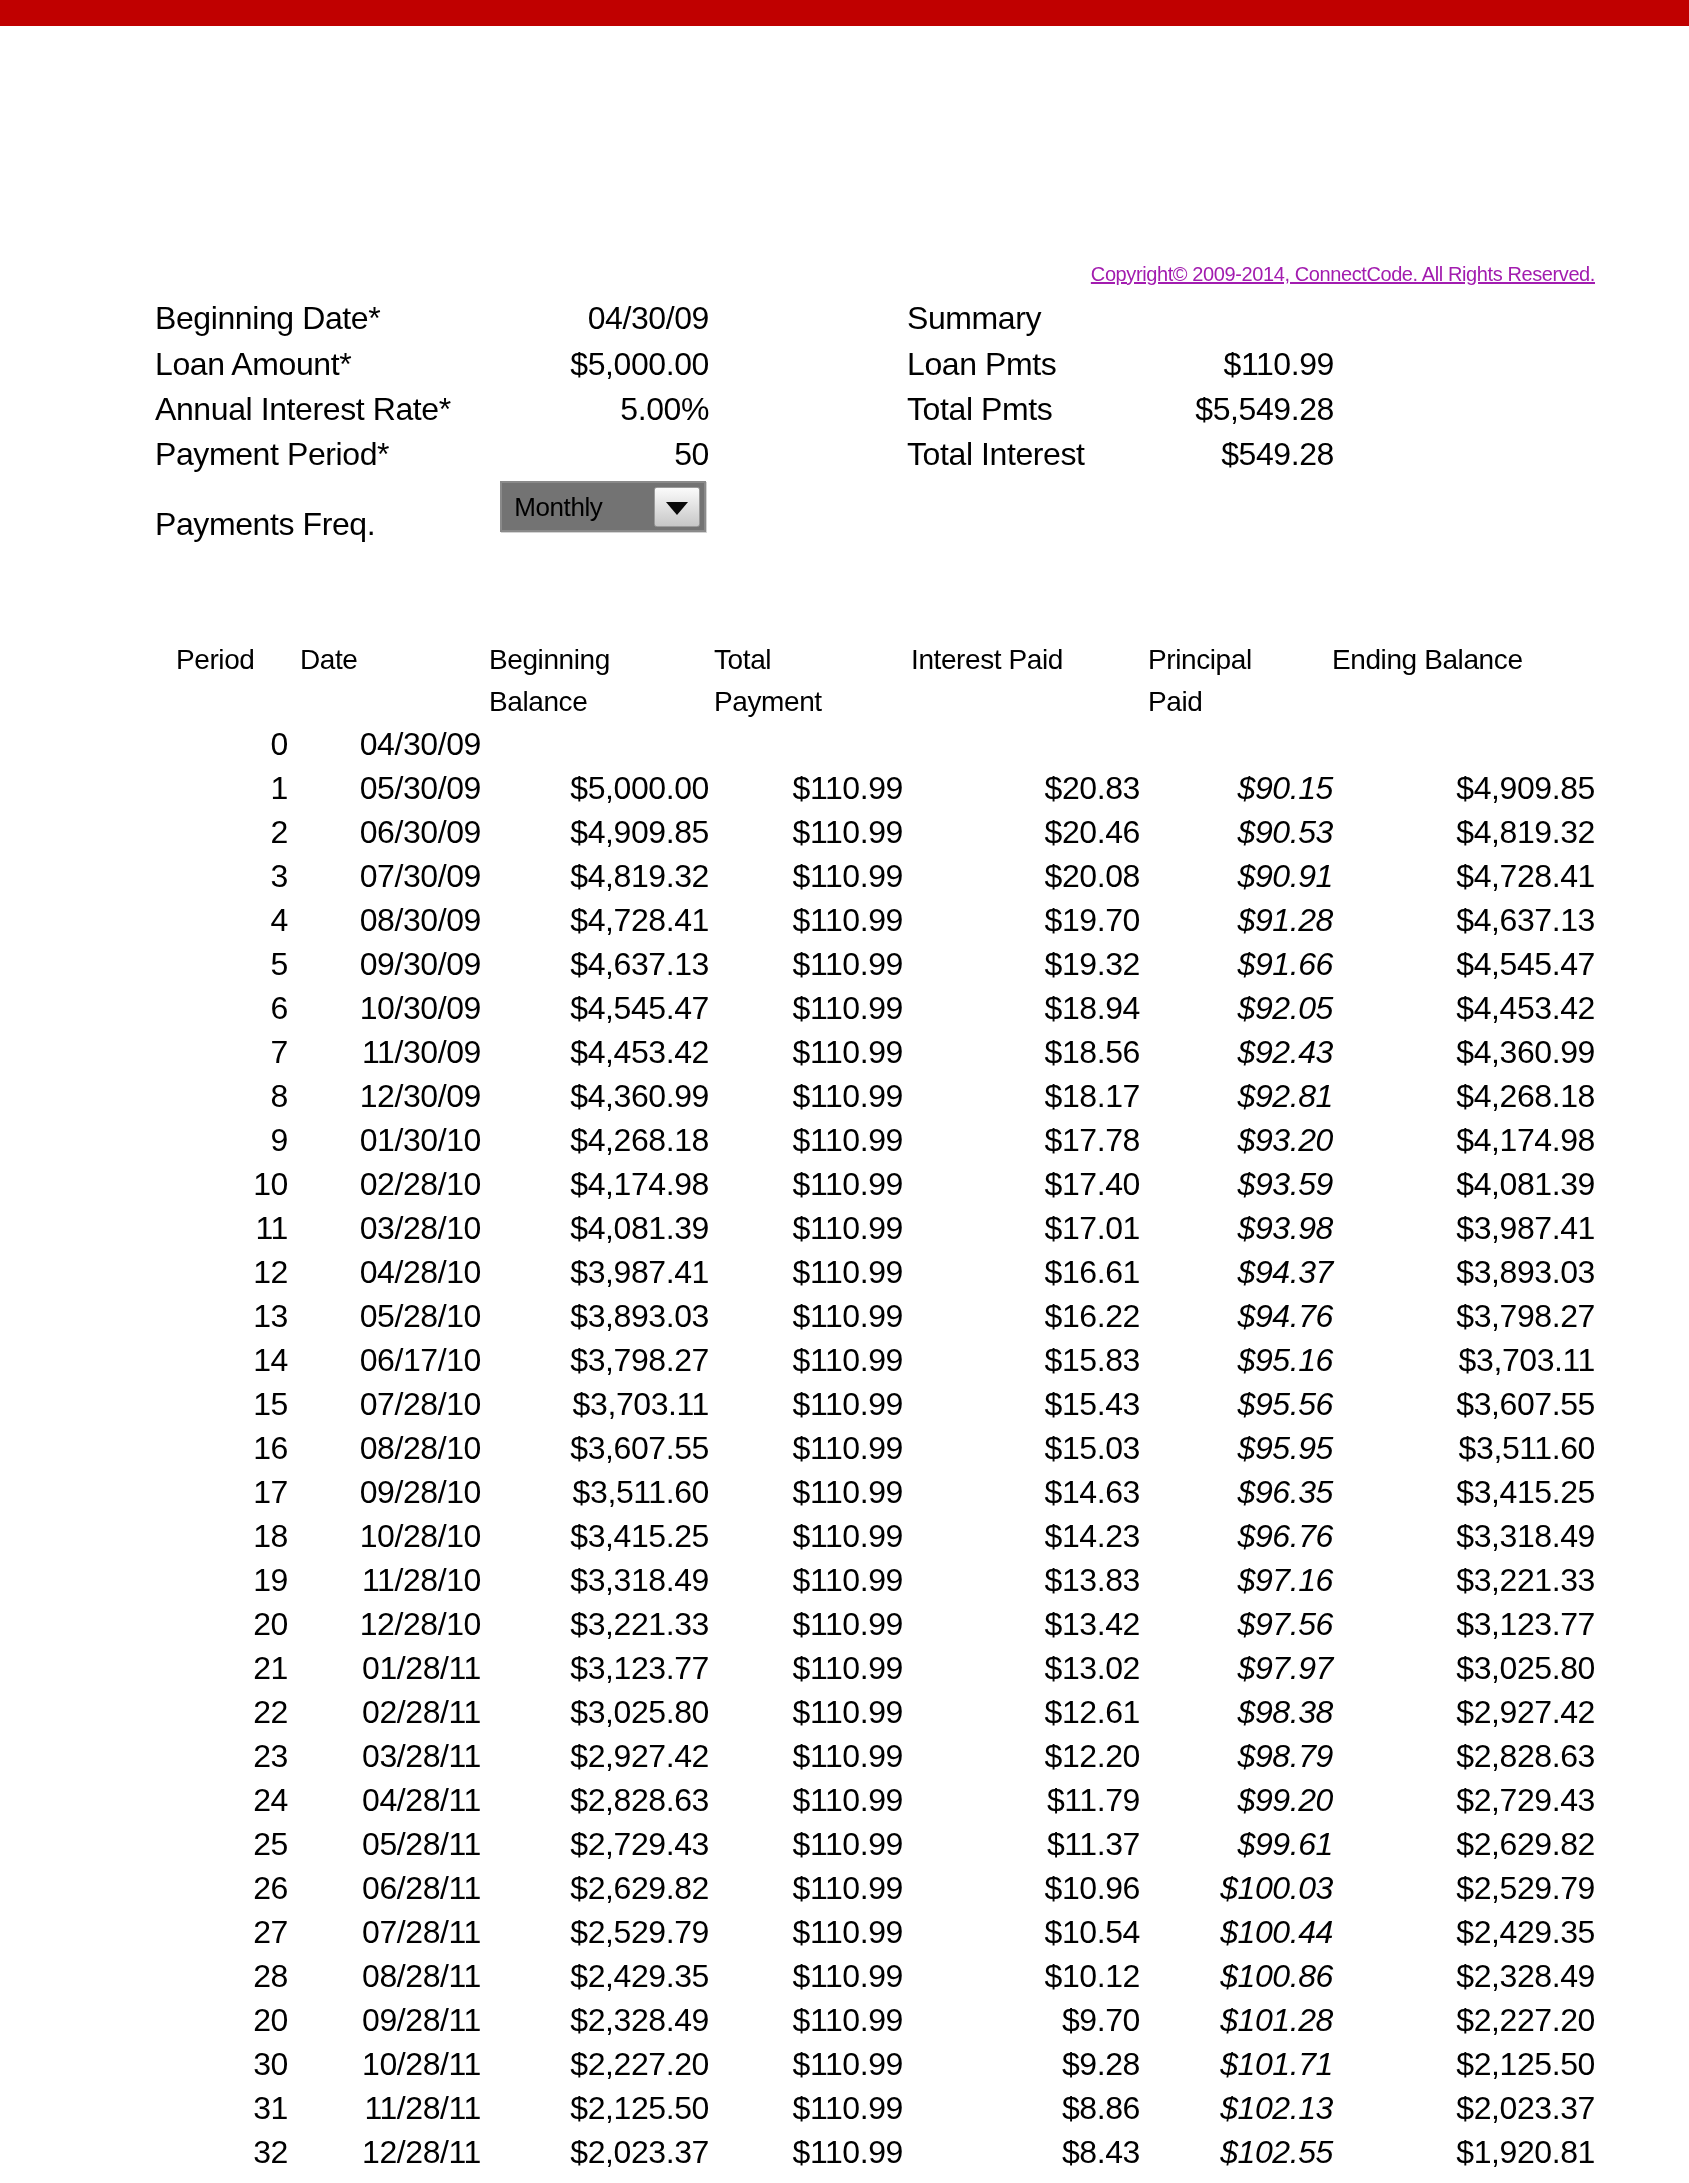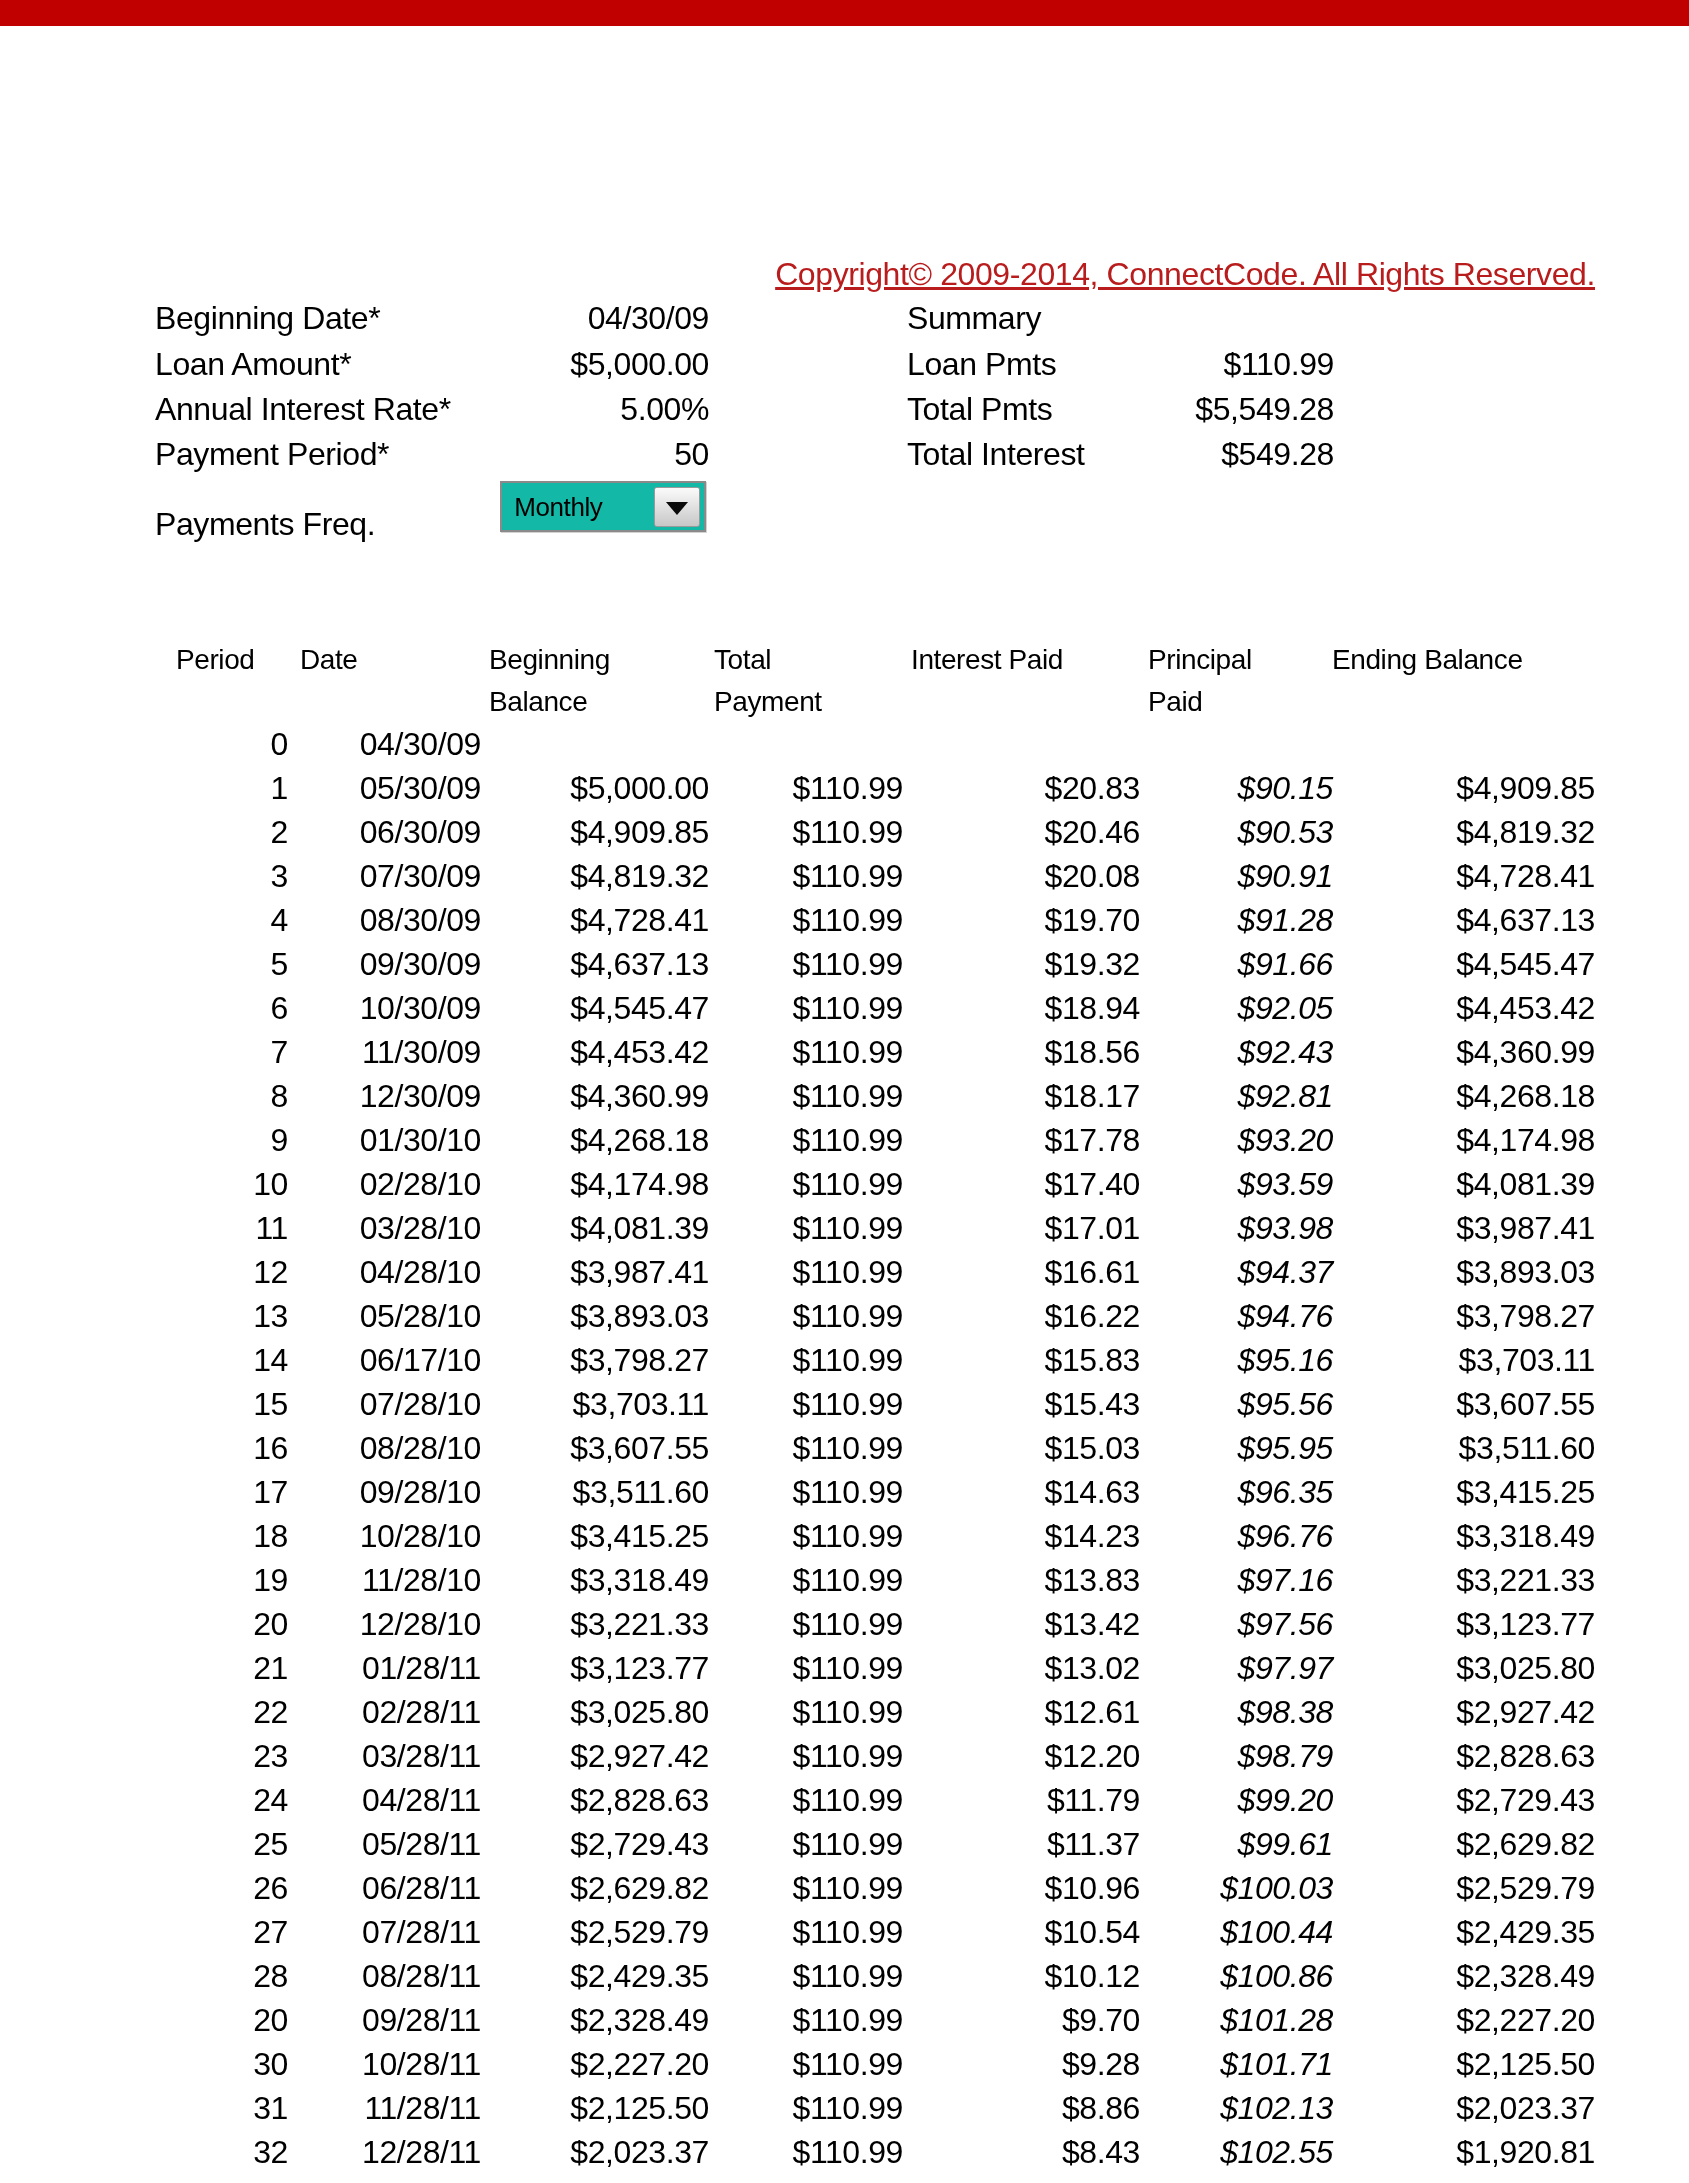--- a/index.html
+++ b/index.html
@@ -7,36 +7,36 @@
     position:relative;width:1689px;height:2184px;background:#ffffff;overflow:hidden;
     font-family:"Liberation Sans","DejaVu Sans",sans-serif;color:#000;
     letter-spacing:-0.4px;
   }
   .topbar{position:absolute;left:0;top:0;width:100%;height:26px;background:#C00000;}
   .title{
     position:absolute;left:265px;top:179px;width:1223px;height:70px;
     font-size:55px;line-height:70px;text-align:center;letter-spacing:-0.9px;white-space:nowrap;
   }
   .copyright{
-    position:absolute;right:94px;top:255px;font-size:32px;line-height:38px;
-    color:#b91c1c;text-decoration:underline;white-space:nowrap;cursor:pointer;
+    position:absolute;right:94px;top:255px;font-size:20px;line-height:38px;
+    color:#a21caf;text-decoration:underline;white-space:nowrap;cursor:pointer;
   }
   .lbl,.val{position:absolute;font-size:32px;line-height:45px;white-space:nowrap;}
   .lbl{left:155px;}
   .val{text-align:right;}
   .in-val{right:980px;}   
   .sum-lbl{left:907px;}
   .sum-val{right:355px;}   
   .row-a{top:296px;} .row-b{top:342px;} .row-c{top:387px;} .row-d{top:432px;}
   .freq-lbl{top:493px;margin-top:9px;}
 
   
   .dropdown{
     position:absolute;left:500px;top:481px;width:206px;height:51px;
-    background:#14b8a6;border:2.6px solid #8a8a8a;box-sizing:border-box;cursor:pointer;
+    background:#737373;border:2.6px solid #8a8a8a;box-sizing:border-box;cursor:pointer;
     box-shadow:0.9px 0.9px 0 #cfcfcf;
   }
   .dropdown .txt{position:absolute;left:12.2px;top:50%;transform:translateY(-50%);font-size:26px;}
   .drop-btn{
     position:absolute;right:4.4px;top:3.5px;bottom:3.5px;width:44px;
     background:linear-gradient(#fbfbfb,#c7c7c7);border:0.9px solid #9a9a9a;border-radius:2.6px;cursor:pointer;
   }
   .tri{
     position:absolute;left:50%;top:50%;transform:translate(-50%,-38%);
     width:0;height:0;border-left:11.4px solid transparent;border-right:11.4px solid transparent;border-top:13px solid #0a0a0a;

